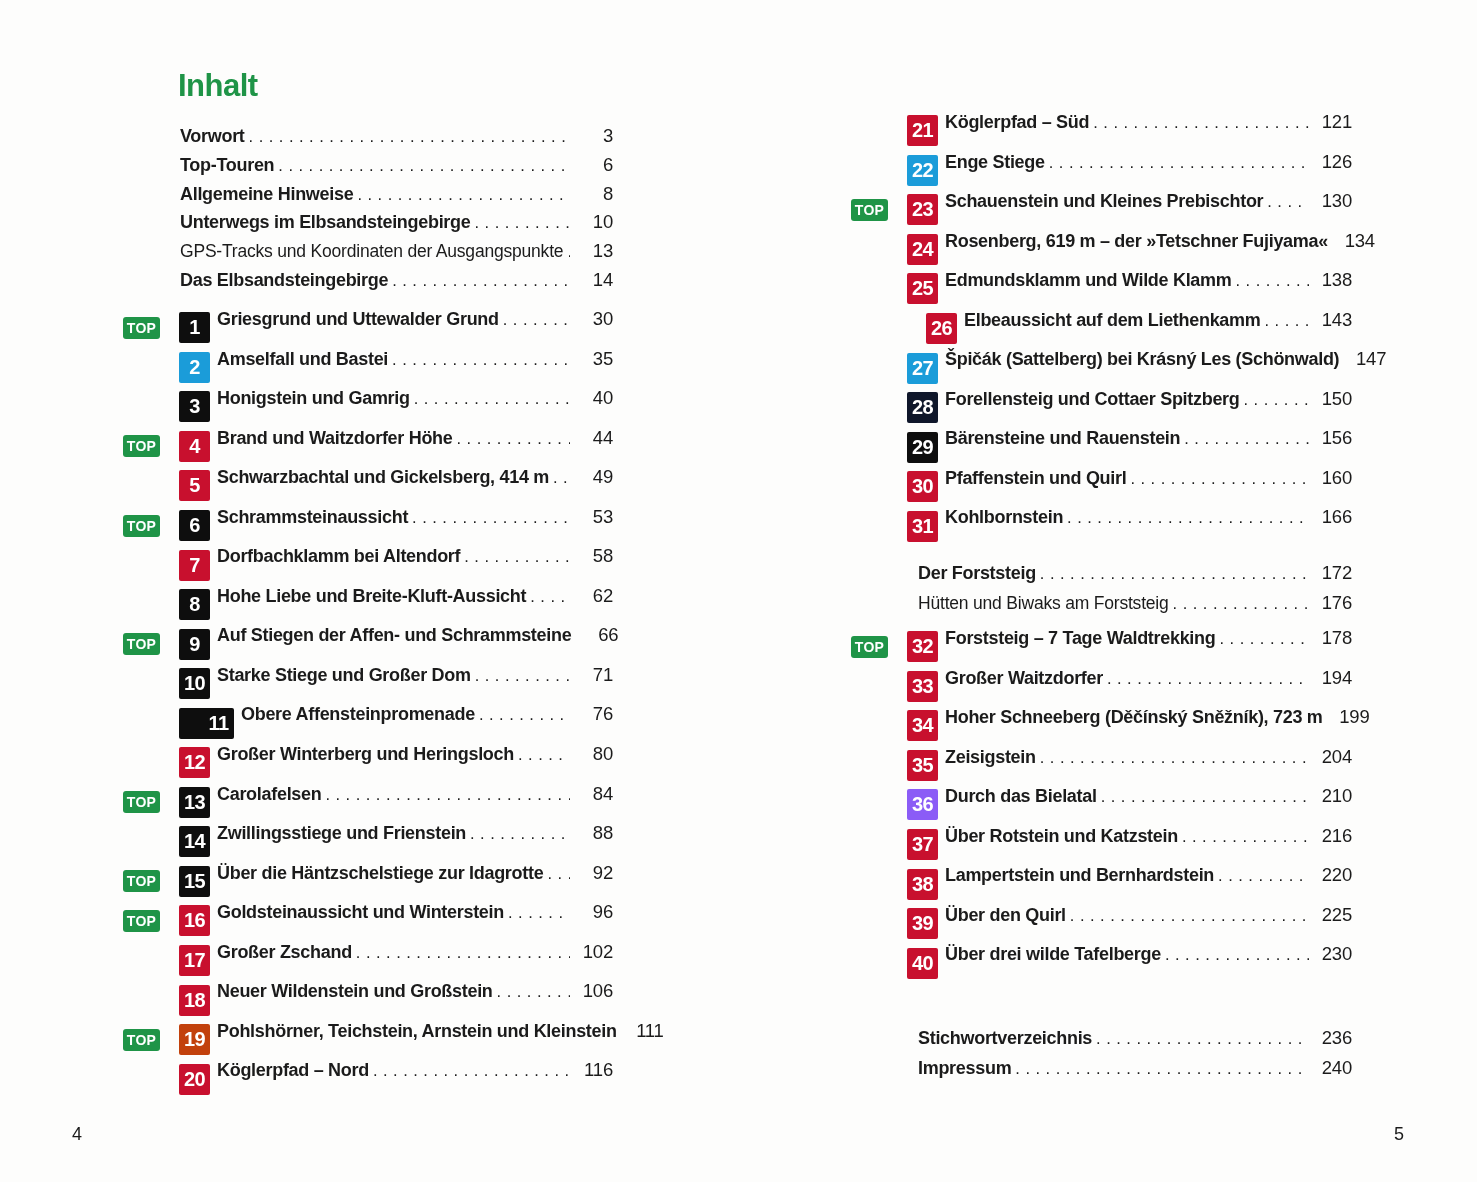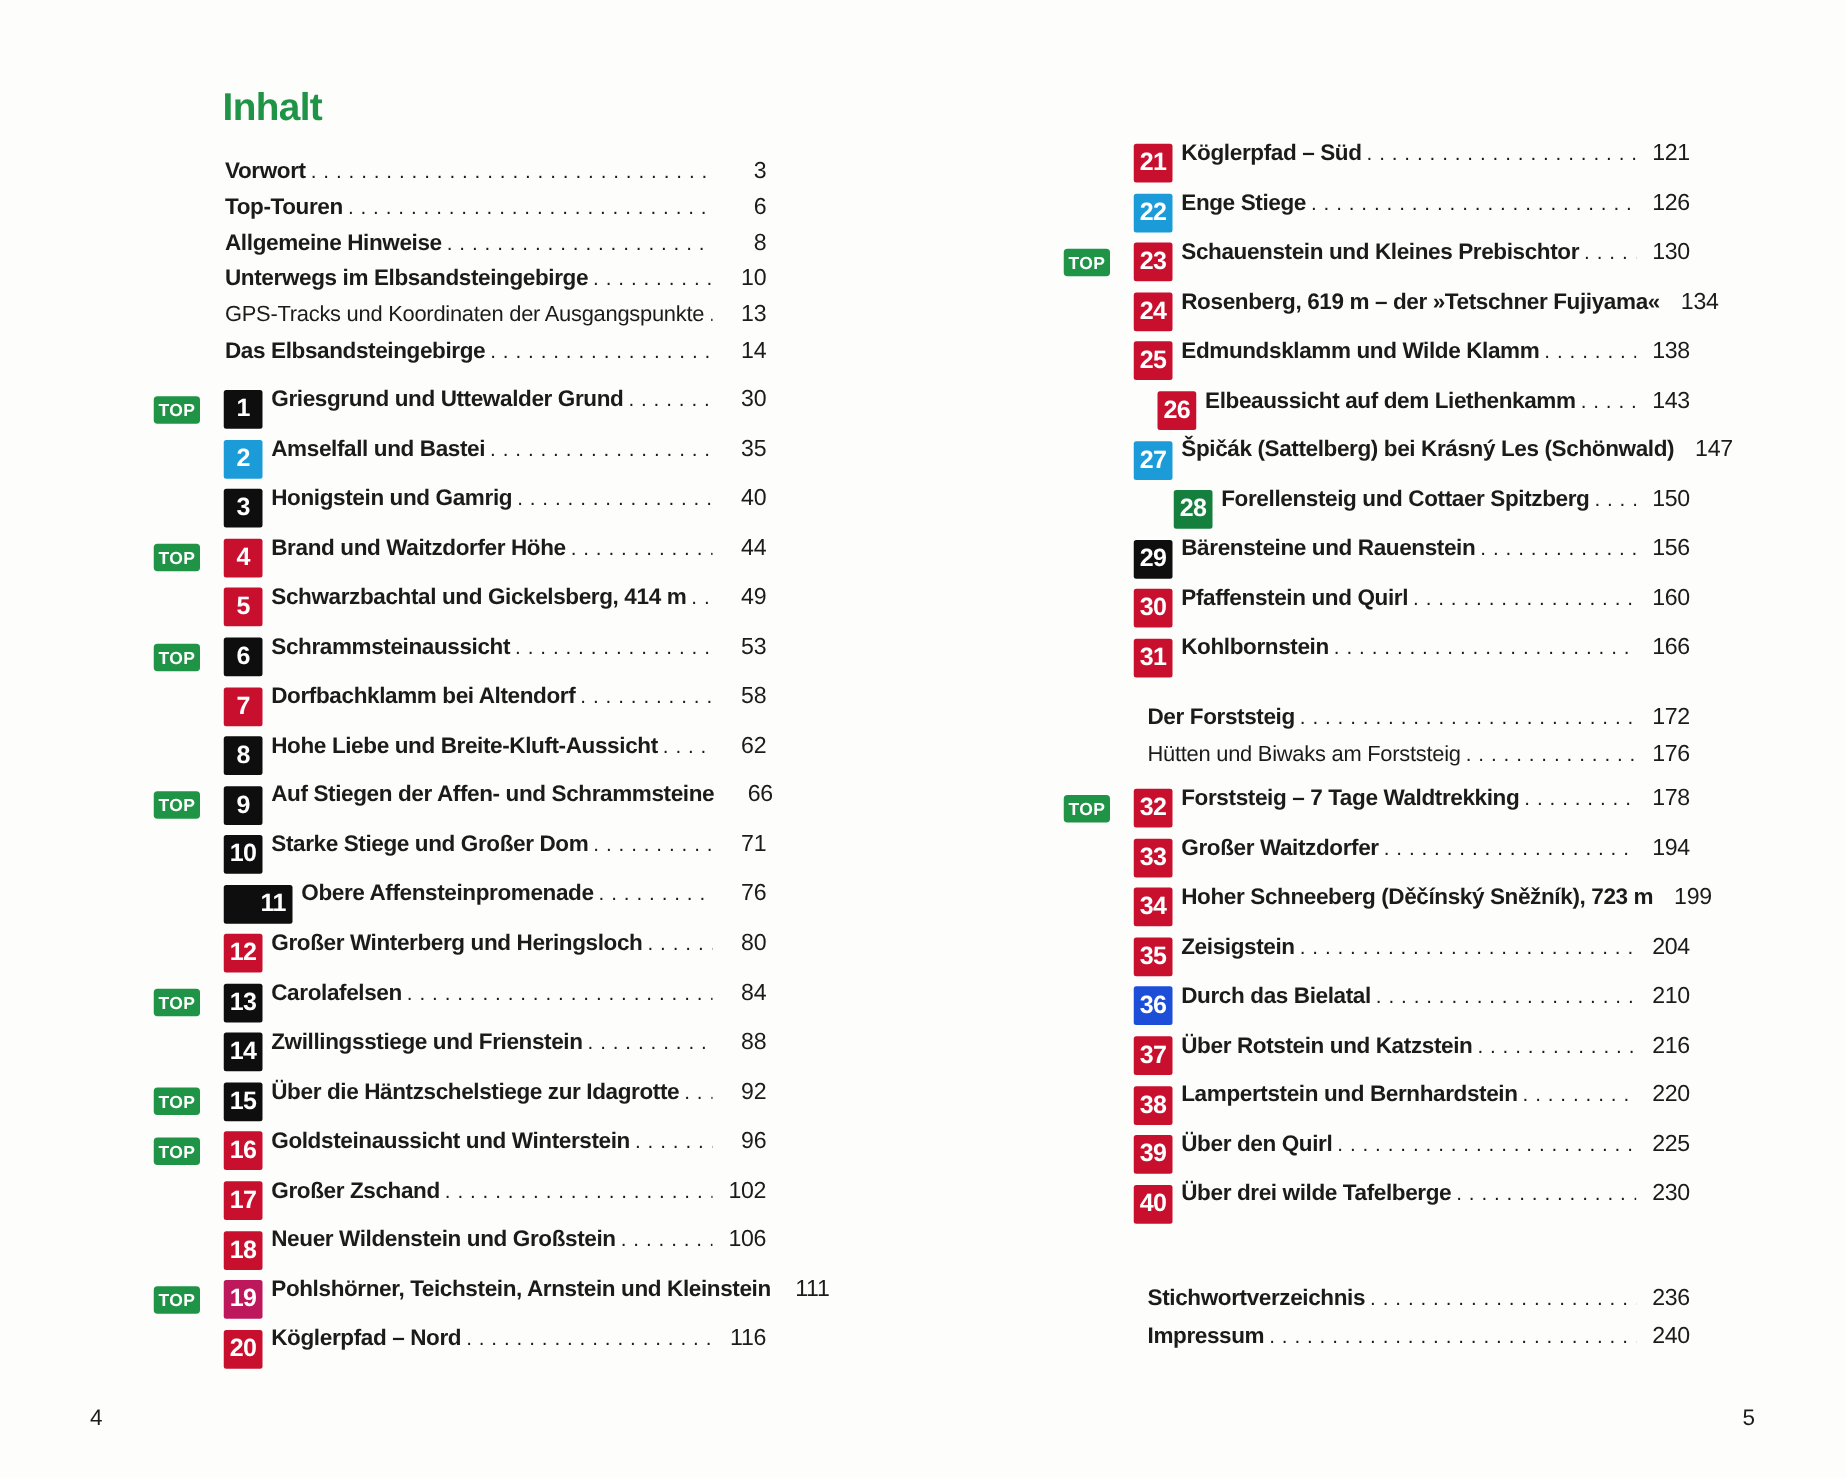--- a/index.html
+++ b/index.html
@@ -227,21 +227,21 @@
       <span class="badge-slot"></span>
       <span class="numbox" style="background: rgb(200, 16, 46);">18</span>
       <span class="title">Neuer Wildenstein und Großstein</span>
       <span class="leader"></span>
       <span class="pnum">106</span>
     </div>
     <div class="row">
       <span class="badge-slot">
         <span class="top-badge">TOP</span>
       </span>
-      <span class="numbox" style="background: #be185d;">19</span>
+      <span class="numbox" style="background: #c2410c;">19</span>
       <span class="title">Pohlshörner, Teichstein, Arnstein und Kleinstein</span>
       <span class="leader"></span>
       <span class="pnum">111</span>
     </div>
     <div class="row">
       <span class="badge-slot"></span>
       <span class="numbox" style="background: rgb(200, 16, 46);">20</span>
       <span class="title">Köglerpfad – Nord</span>
       <span class="leader"></span>
       <span class="pnum">116</span>
@@ -294,21 +294,21 @@
     </div>
     <div class="row">
       <span class="badge-slot"></span>
       <span class="numbox" style="background: rgb(27, 156, 217);">27</span>
       <span class="title">Špičák (Sattelberg) bei Krásný Les (Schönwald)</span>
       <span class="leader"></span>
       <span class="pnum">147</span>
     </div>
     <div class="row">
       <span class="badge-slot"></span>
-      <span class="numbox" style="background: #15803d; margin-left: 32px;">28</span>
+      <span class="numbox" style="background: #0f172a;">28</span>
       <span class="title">Forellensteig und Cottaer Spitzberg</span>
       <span class="leader"></span>
       <span class="pnum">150</span>
     </div>
     <div class="row">
       <span class="badge-slot"></span>
       <span class="numbox" style="background: rgb(14, 14, 14);">29</span>
       <span class="title">Bärensteine und Rauenstein</span>
       <span class="leader"></span>
       <span class="pnum">156</span>
@@ -366,21 +366,21 @@
     </div>
     <div class="row">
       <span class="badge-slot"></span>
       <span class="numbox" style="background: rgb(200, 16, 46);">35</span>
       <span class="title">Zeisigstein</span>
       <span class="leader"></span>
       <span class="pnum">204</span>
     </div>
     <div class="row">
       <span class="badge-slot"></span>
-      <span class="numbox" style="background: #1d4ed8; text-align: right;">36</span>
+      <span class="numbox" style="background: #8b5cf6; text-align: right;">36</span>
       <span class="title">Durch das Bielatal</span>
       <span class="leader"></span>
       <span class="pnum">210</span>
     </div>
     <div class="row">
       <span class="badge-slot"></span>
       <span class="numbox" style="background: rgb(200, 16, 46);">37</span>
       <span class="title">Über Rotstein und Katzstein</span>
       <span class="leader"></span>
       <span class="pnum">216</span>

